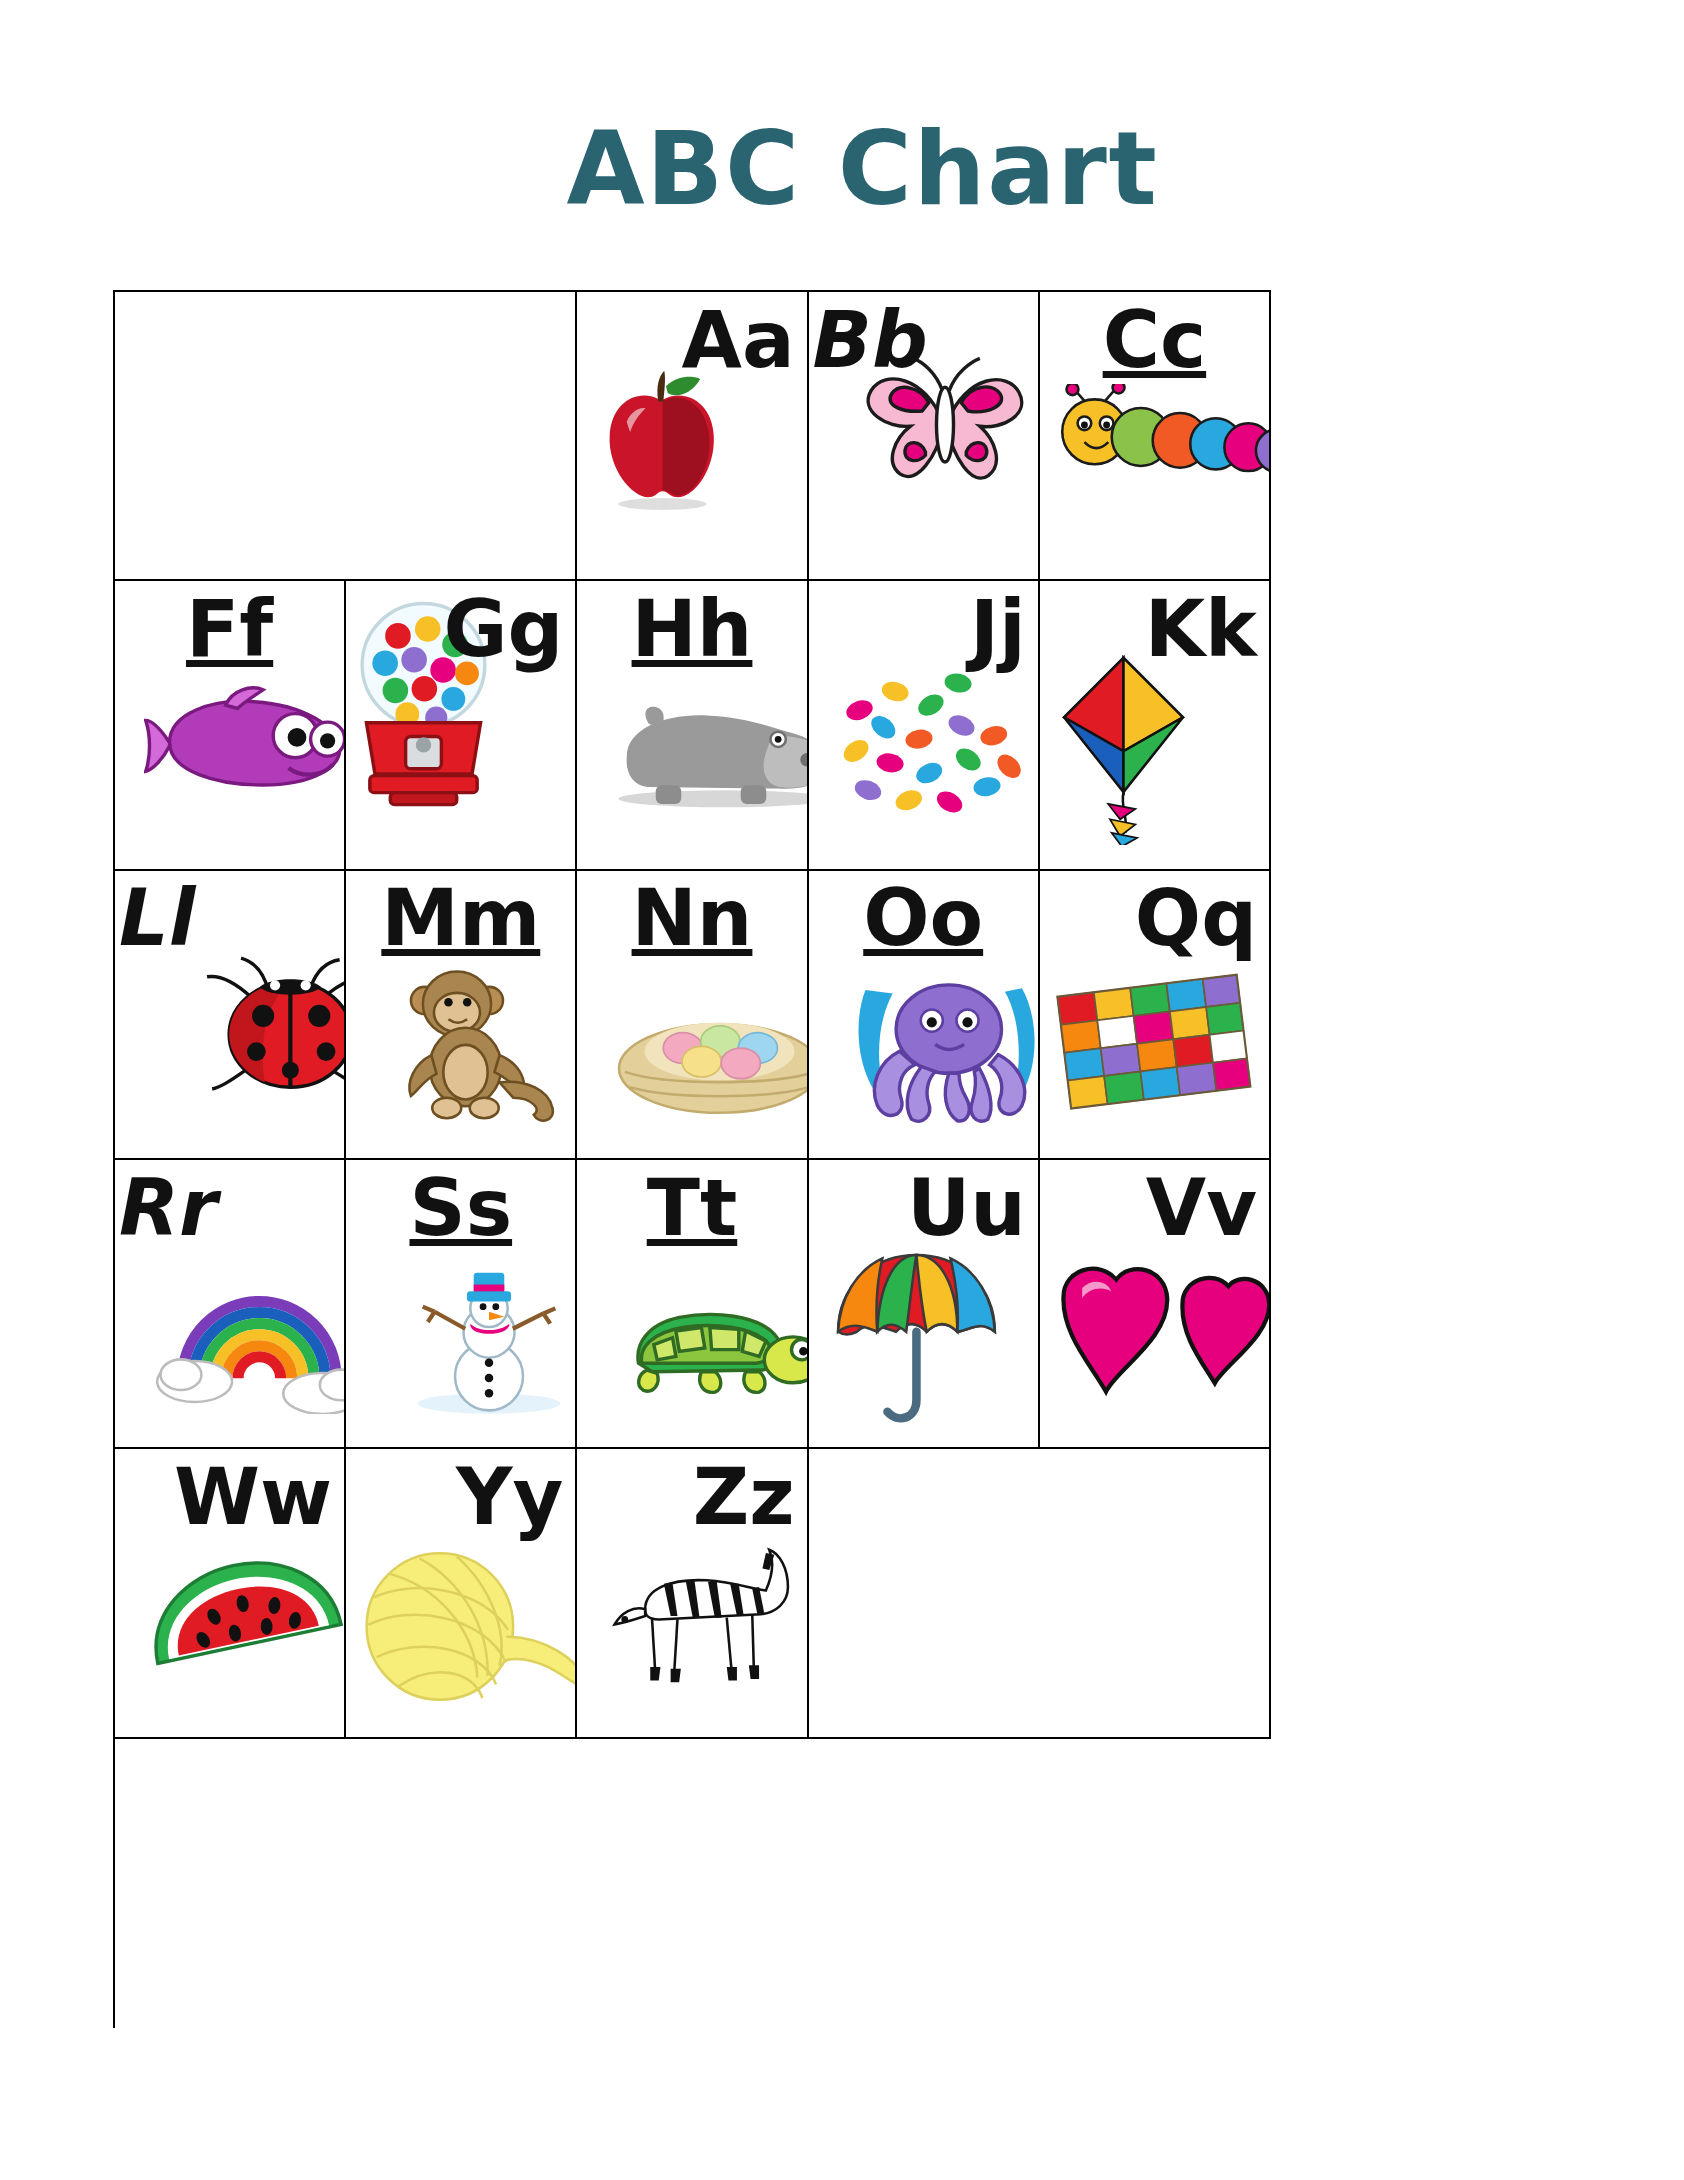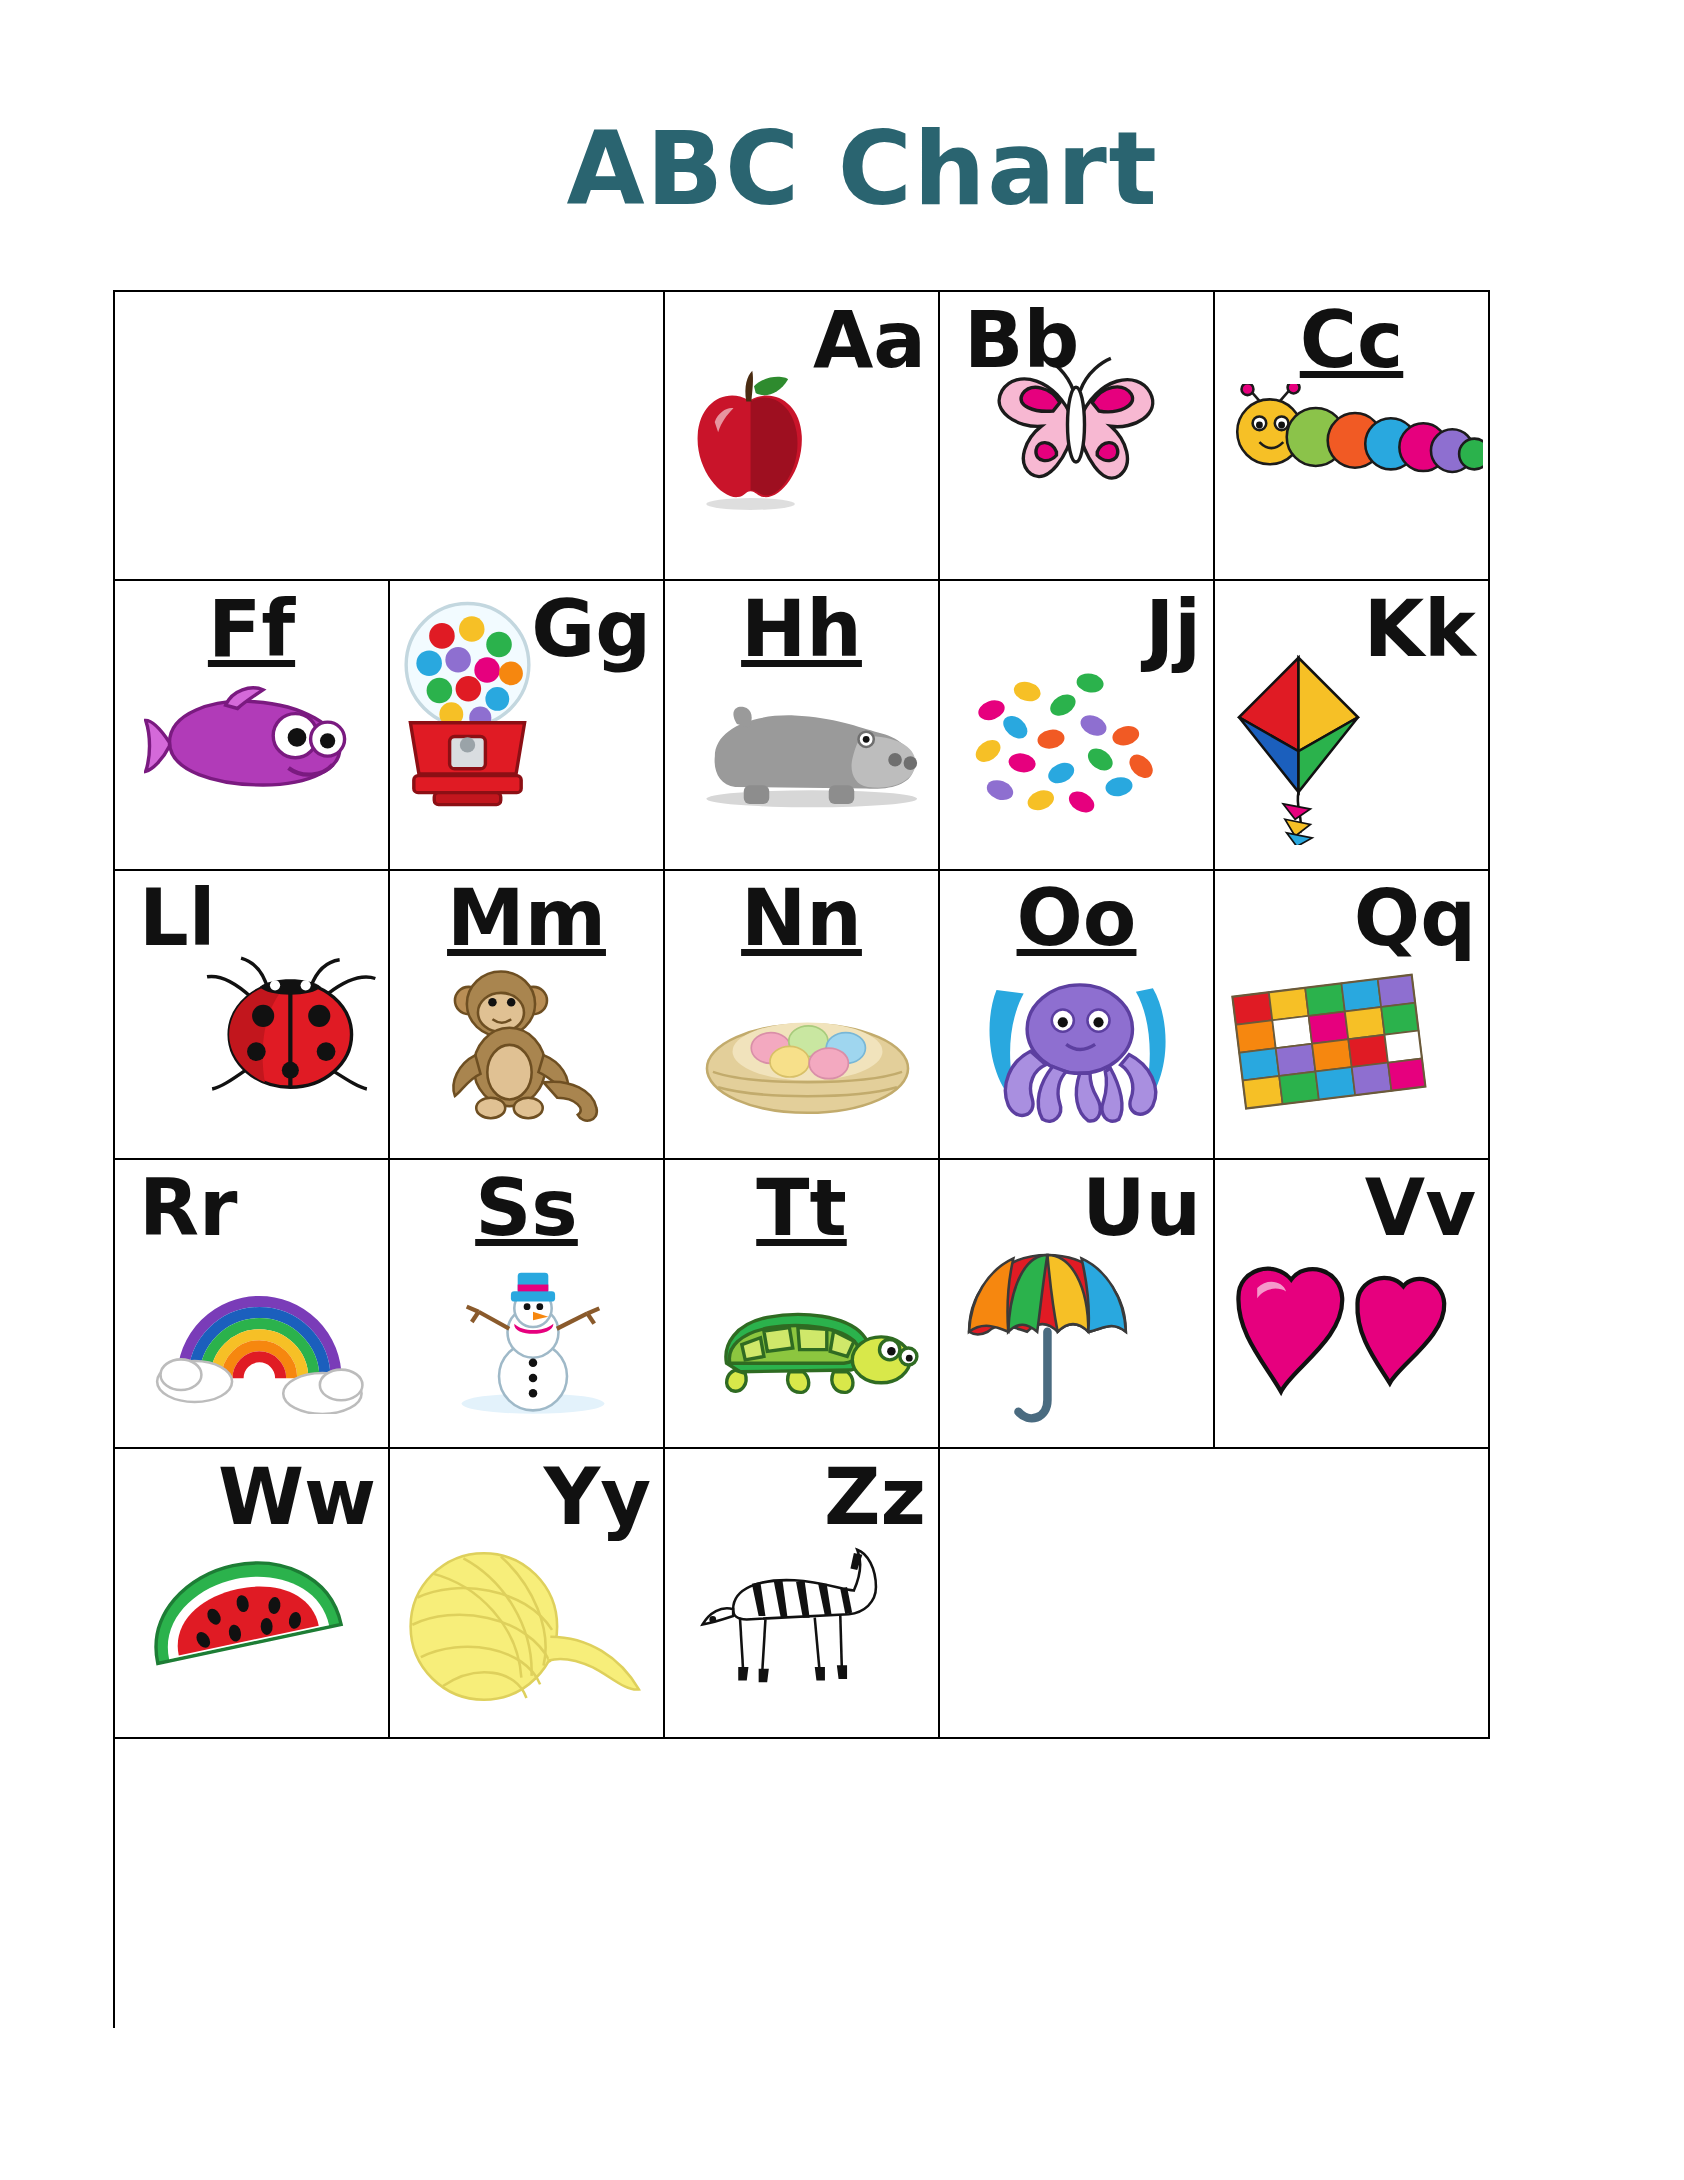--- a/index.html
+++ b/index.html
@@ -29,21 +29,21 @@
     letter-spacing: 1.7px;
     padding-top: 119px;
     line-height: 1;
     user-select: none;
     padding-left: 40px;
   }
   .chart {
     position: absolute;
     left: 113px;
     top: 290px;
-    width: 1377px;
+    width: 1158px;
     height: 1738px;
     border-left: 2.6px solid #000;
     border-top: 2.6px solid #000;
     box-sizing: border-box;
     display: grid;
     grid-template-columns: repeat(5, 1fr);
     grid-template-rows: repeat(6, 1fr);
   }
   .cell {
     position: relative;
@@ -59,21 +59,21 @@
     font-size: 78px;
     line-height: 1;
     color: #111;
     z-index: 3;
     white-space: nowrap;
     user-select: none;
   }
   
   .lt-right { right: 12px; top: 8.5px; }
   .lt-center { left: 50%; transform: translateX(-50%); top: 8.5px; text-decoration: underline; }
-  .lt-left { left: 24px; top: 8.5px; }
+  .lt-left { left: 4px; top: 8.5px; font-style: italic; }
 
   .art {
     position: absolute;
     z-index: 2;
   }
   .empty-cell { background: #fff; }
 </style>
 </head>
 <body>
 

